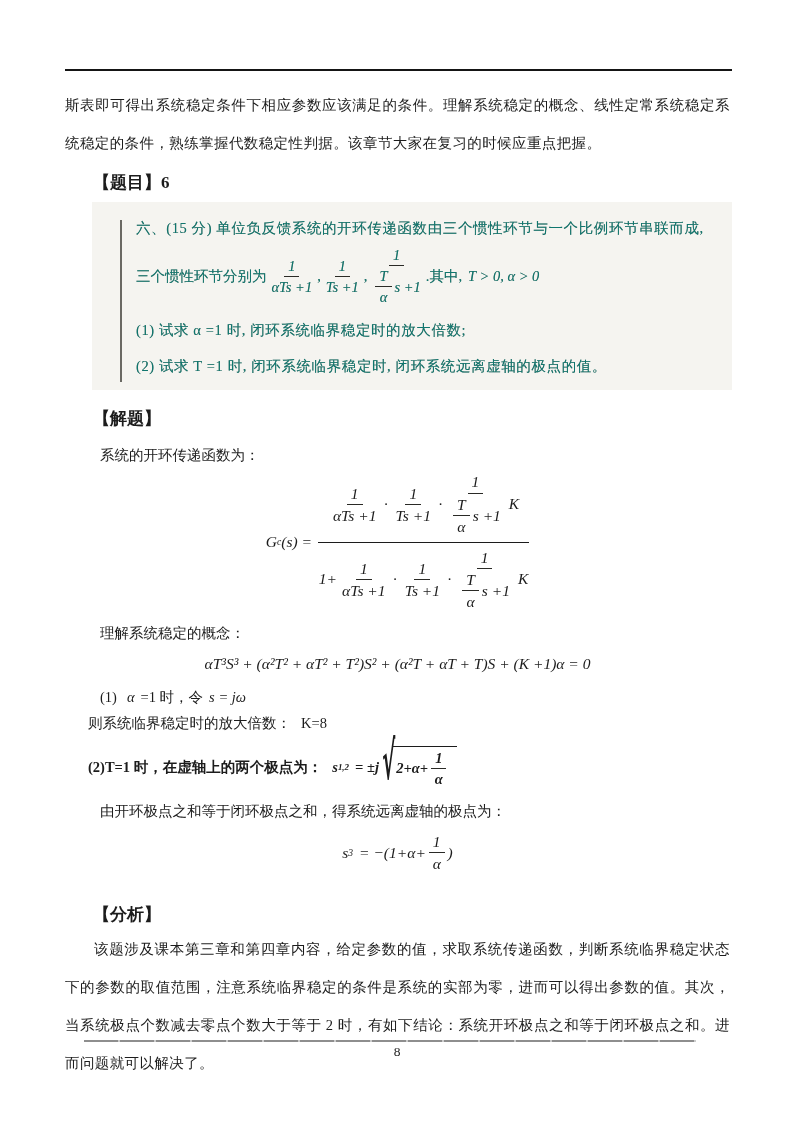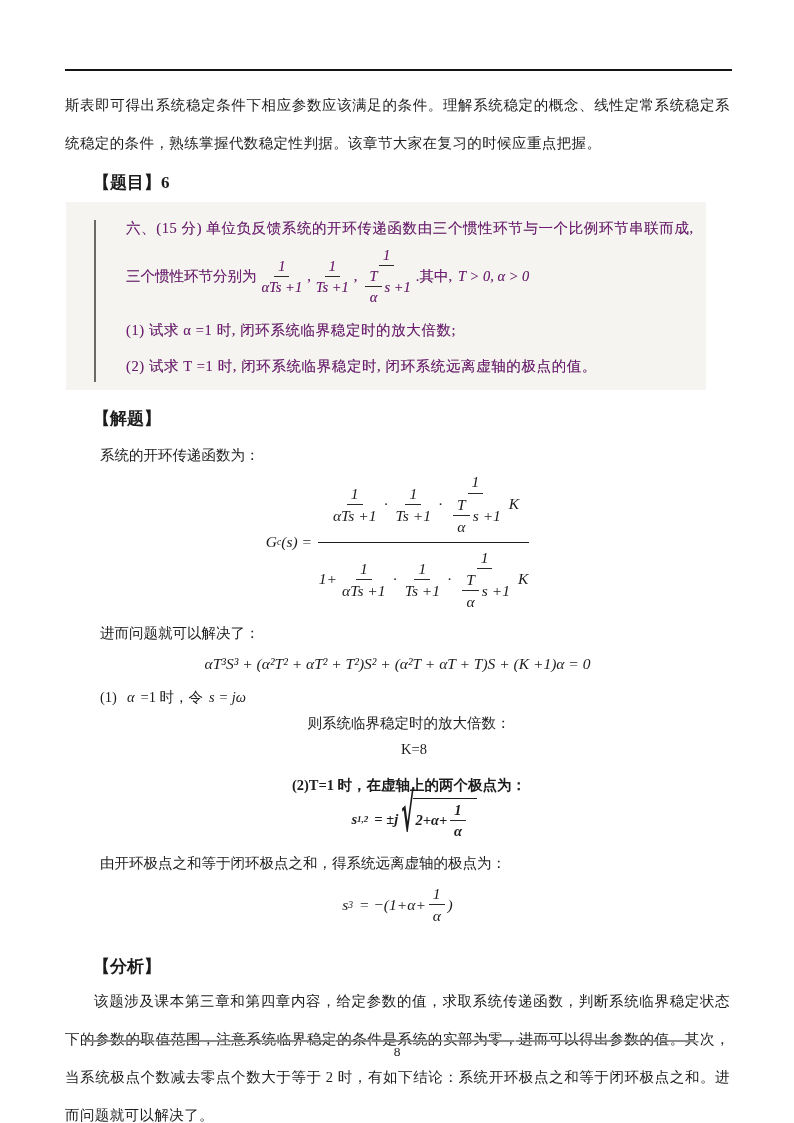--- a/index.html
+++ b/index.html
@@ -9,22 +9,22 @@
     overflow:hidden;
   }
   .top-rule { position:absolute; left:65px; right:62px; top:69px; height:2px; background:#151515; }
   .content { position:absolute; left:65px; right:64px; top:80px; }
 
   .body-par { margin:6px 0 0 0; font-size:14.5px; line-height:38px; text-align:justify; letter-spacing:0.4px; }
   .heading { margin:8px 0 0 0; padding-left:28px; font-size:17px; font-weight:bold; line-height:26px; }
 
   
   .scan {
-    position:relative; margin:6px 0 0 1px; width:640px; box-sizing:border-box;
-    background:#f5f4f0; color:#701a75; padding:14px 12px 12px 60px;
+    position:relative; margin:6px 0 0 27px; width:640px; box-sizing:border-box;
+    background:#f5f4f0; color:#0f766e; padding:14px 12px 12px 44px;
     text-shadow:0 0 0.6px rgba(70,69,60,.55);
     font-size:14.5px;
   }
   .scan::before { content:""; position:absolute; left:28px; top:18px; bottom:8px; width:2px; background:#6a6963; }
   .scan-line { margin:0; line-height:24px; letter-spacing:0.6px; }
   .scan-mathline { display:flex; align-items:center; margin-top:6px; line-height:1.25; flex-wrap:nowrap; }
   .scan-mathline .txt { line-height:24px; }
   .scan-item { margin:12px 0 0 0; line-height:24px; letter-spacing:0.6px; }
 
   
@@ -37,21 +37,21 @@
   .kk { margin-left:3px; }
   sub.msub { font-size:0.62em; font-style:italic; }
 
   .formula-line { display:flex; justify-content:center; align-items:center; font-size:15.5px; line-height:1.3; }
   .bigfrac { display:inline-flex; flex-direction:column; align-items:center; margin-left:6px; }
   .bigfrac .bfn { display:flex; align-items:center; border-bottom:1.4px solid #1c1c1c; padding:0 10px 5px 10px; }
   .bigfrac .bfd { display:flex; align-items:center; padding-top:5px; }
 
   .step-line { margin:10px 0 0 0; font-size:14.5px; line-height:26px; }
   .pl35 { padding-left:35px; }
-  .pl23 { padding-left:23px;flex-direction:column; }
+  .pl23 { padding-left:23px; }
   .flexline { display:flex; align-items:center; }
   .gap6 { margin-left:6px; }
   .gap10 { margin-left:10px; }
 
   .sqrt { display:inline-flex; align-items:flex-end; margin-left:5px; }
   .sqrt-sym { display:inline-block; font-family:"DejaVu Sans",sans-serif; font-size:17px; line-height:1;
               transform:scale(1.15,3.1); transform-origin:bottom right; margin-right:-2px; }
   .radicand { display:inline-flex; align-items:center; border-top:1.5px solid #1c1c1c; padding:2px 8px 0 3px; }
 
   .footer-rule { position:absolute; left:84px; width:612px; top:1040px; height:2px;
@@ -157,21 +157,21 @@
                 <span class="fd mi">α</span>
               </span>
               <span class="mi">s +1</span>
             </span>
           </span>
           <span class="mi kk">K</span>
         </span>
       </span>
     </div>
 
-    <p class="step-line pl35" style="margin-top:8px;">进而问题就可以解决了：</p>
+    <p class="step-line pl35" style="margin-top:8px;">理解系统稳定的概念：</p>
 
     <div class="formula-line mi" style="margin-top:8px;">αT³S³ + (α²T² + αT² + T²)S² + (α²T + αT + T)S + (K +1)α = 0</div>
 
     <div class="step-line pl35 flexline" style="margin-top:10px;">
       <span>(1)</span>
       <span class="mi gap10">α</span>
       <span class="gap6">=1 时，令</span>
       <span class="mi gap6">s = jω</span>
     </div>
 

